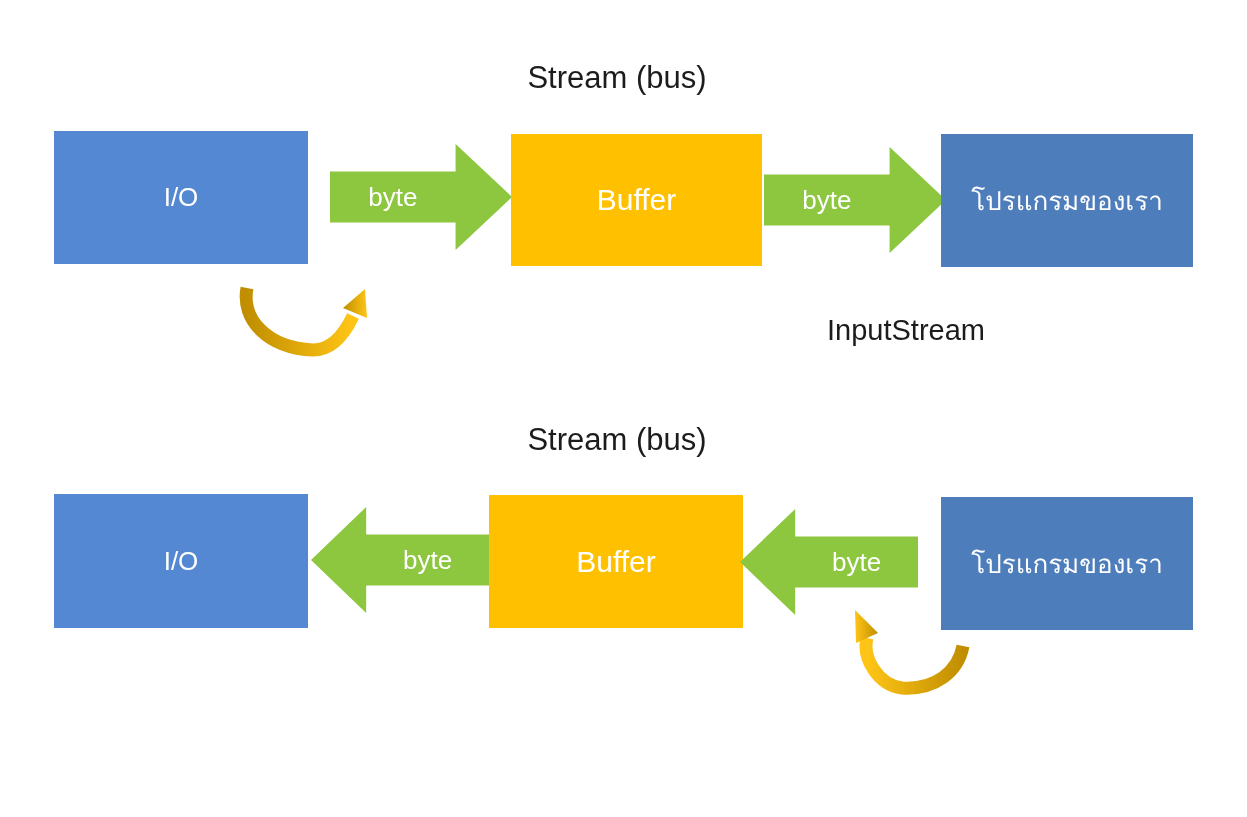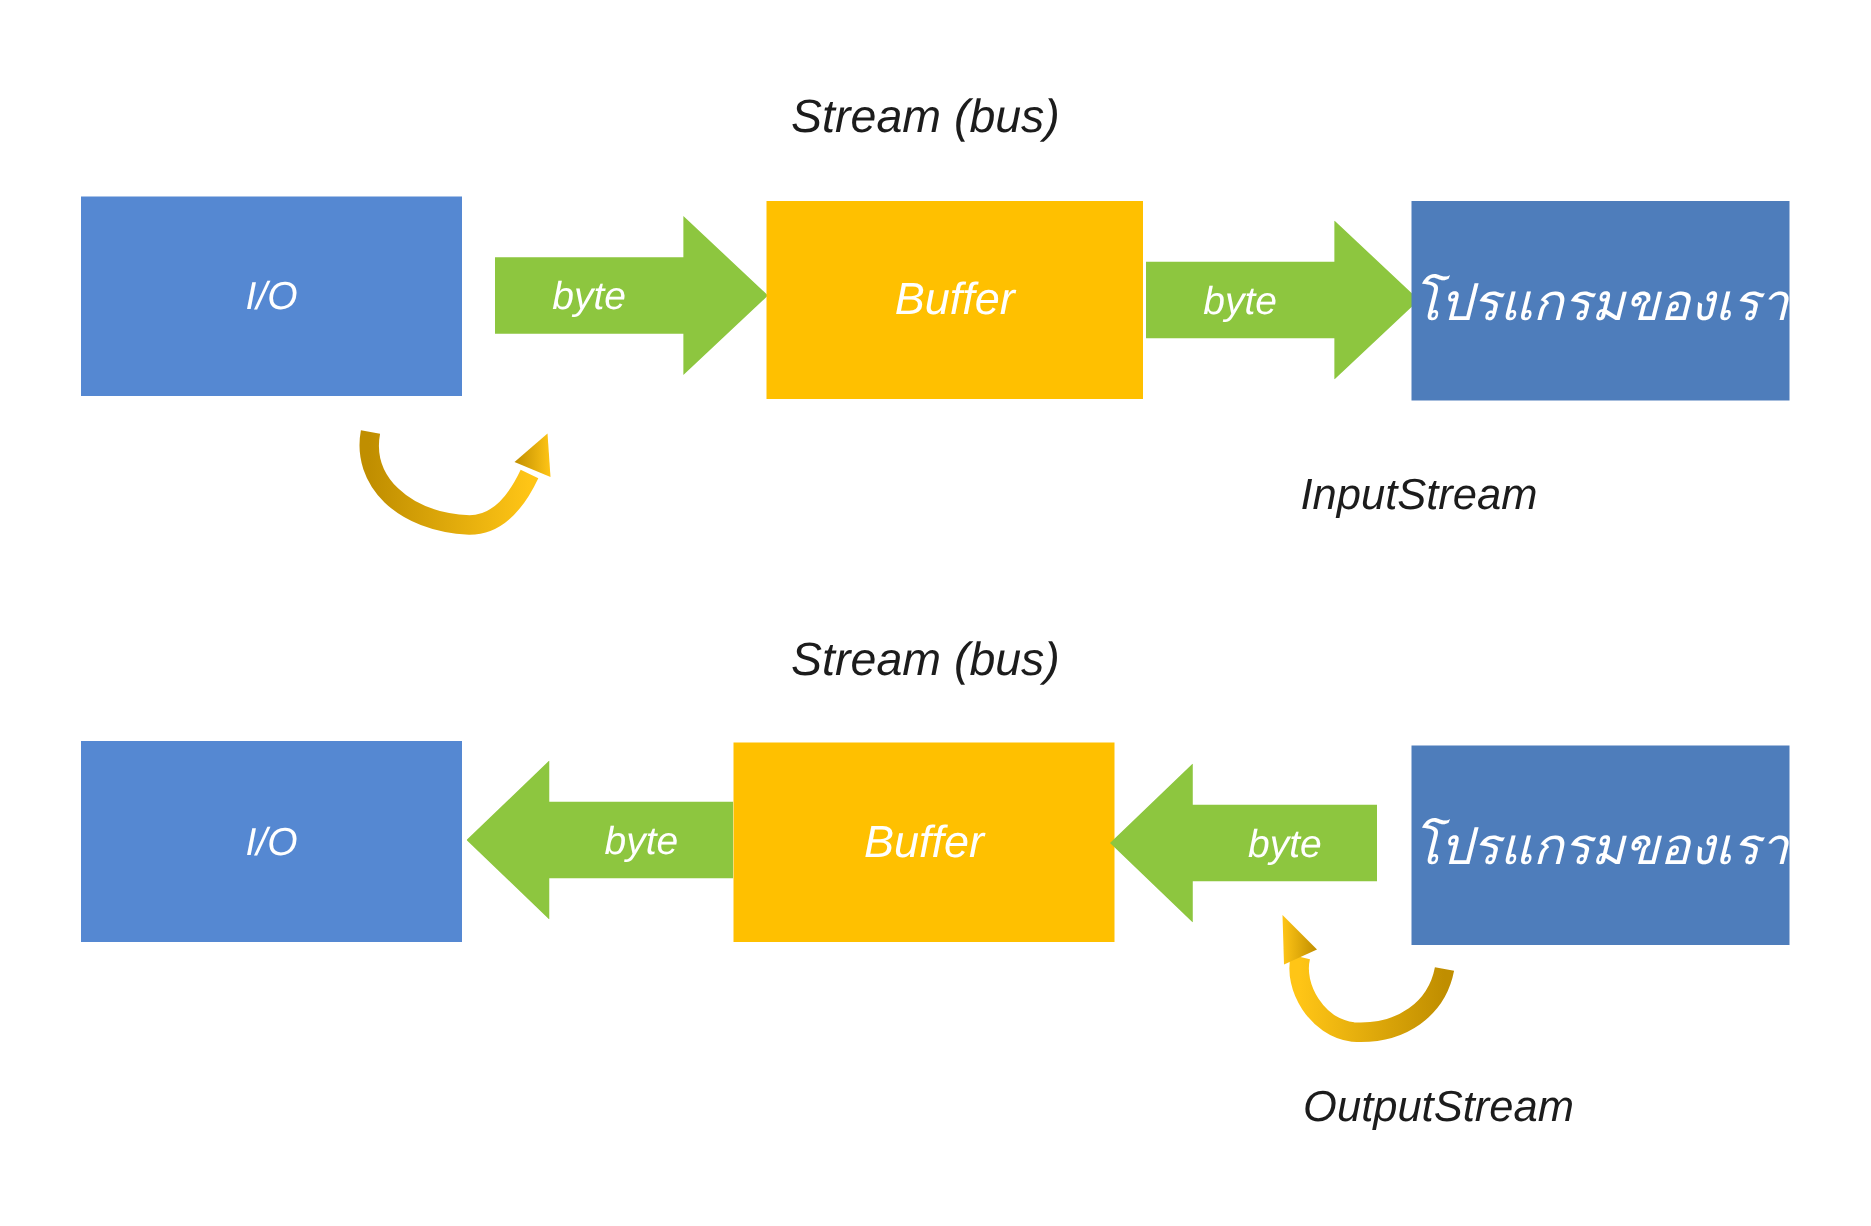--- a/index.html
+++ b/index.html
@@ -1,30 +1,30 @@
 <!DOCTYPE html>
 <html style="--background: #ffffff; --io-box: #5588d2; --program-box: #4e7dbb; --buffer-box: #ffc000; --byte-arrow: #8dc63f; --curved-arrow-dark: #c08e00; --curved-arrow-bright: #ffc516; --title-text: #1c1c1c; --box-text: #ffffff;"><head>
 <meta charset="utf-8">
 <style>
   html,body{margin:0;padding:0;background:#fff;}
   .canvas{
     position:relative;width:1247px;height:817px;background:var(--background,#fff);
-    font-family:"Liberation Sans","DejaVu Sans",sans-serif;overflow:hidden;font-style:italic;
+    font-family:"Liberation Sans","DejaVu Sans",sans-serif;overflow:hidden;
   }
   .abs{position:absolute;}
   .title{
     font-size:31px;color:var(--title-text,#1c1c1c);text-align:center;width:380px;
   }
   .box{
     display:flex;align-items:center;justify-content:center;
     color:var(--box-text,#fff);
   }
   .io-box{background:var(--io-box,#5588d2);font-size:26px;}
   .buffer-box{background:var(--buffer-box,#ffc000);font-size:30px;}
-  .program-box{background:var(--program-box,#4e7dbb);font-size:34px;text-align:right;}
+  .program-box{background:var(--program-box,#4e7dbb);font-size:26px;text-align:right;}
   .byte-arrow{
     background:var(--byte-arrow,#8dc63f);color:var(--box-text,#fff);
     font-size:26px;
   }
   .byte-arrow.right{clip-path:polygon(0% 26%,69% 26%,69% 0%,100% 50%,69% 100%,69% 74%,0% 74%);}
   .byte-arrow.left{clip-path:polygon(100% 26%,31% 26%,31% 0%,0% 50%,31% 100%,31% 74%,100% 74%);}
   .byte-arrow .lbl{
     position:absolute;top:0;height:100%;width:69%;
     display:flex;align-items:center;justify-content:center;
   }
@@ -61,21 +61,21 @@
     <defs>
       <linearGradient id="gradTop" x1="0" y1="0" x2="1" y2="0">
         <stop offset="0" class="stop-dark"></stop>
         <stop offset="1" class="stop-bright"></stop>
       </linearGradient>
     </defs>
     <path d="M 9,8 C 3,40 30,68 75,70 C 95,70 107,53 115,36" fill="none" stroke="url(#gradTop)" stroke-width="13"></path>
     <polygon points="127,9 129,38 105,28" fill="url(#gradTop)"></polygon>
   </svg>
 
-  <div class="abs stream-label" style="left:796px;top:314px;">InputStream</div>
+  <div class="abs stream-label" style="left:756px;top:314px;">InputStream</div>
 
   <div class="abs title" style="left:427px;top:422px;">Stream (bus)</div>
 
   <div class="abs box io-box" style="left:54px;top:494px;width:254px;height:134px;">I/O</div>
 
   <div class="abs byte-arrow left" style="left:311px;top:507px;width:178px;height:106px;">
     <span class="lbl">byte</span>
   </div>
 
   <div class="abs box buffer-box" style="left:489px;top:495px;width:254px;height:133px;">Buffer</div>
@@ -90,15 +90,14 @@
     <defs>
       <linearGradient id="gradBottom" x1="0" y1="0" x2="1" y2="0">
         <stop offset="0" class="stop-bright"></stop>
         <stop offset="1" class="stop-dark"></stop>
       </linearGradient>
     </defs>
     <path d="M 118,46 C 113,72 90,90 57,88 C 33,85 17,58 22,38" fill="none" stroke="url(#gradBottom)" stroke-width="13"></path>
     <polygon points="10,10 33,33 11,43" fill="url(#gradBottom)"></polygon>
   </svg>
 
-  <div class="abs stream-label" style="left:809px;top:722px;">OutputStream</div>
 
 </div>
 
 </body></html>

